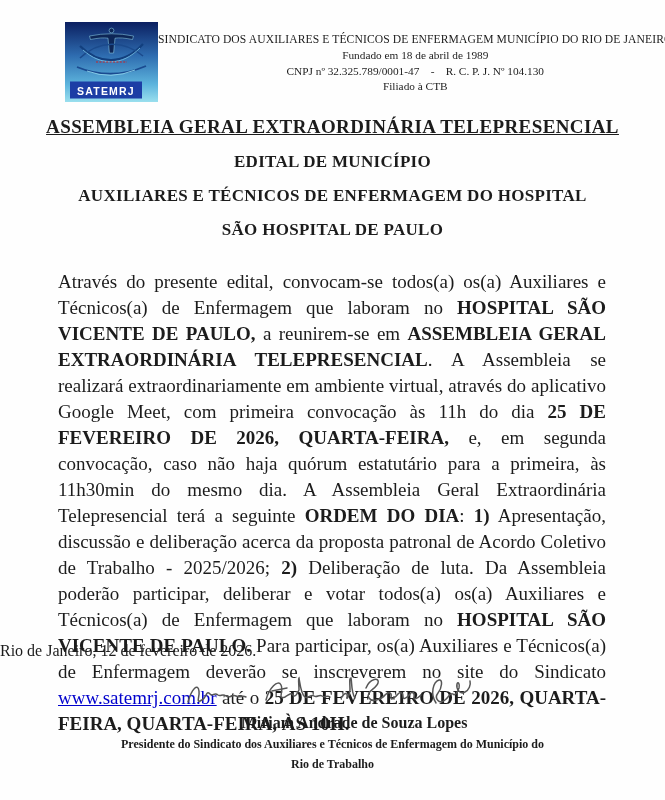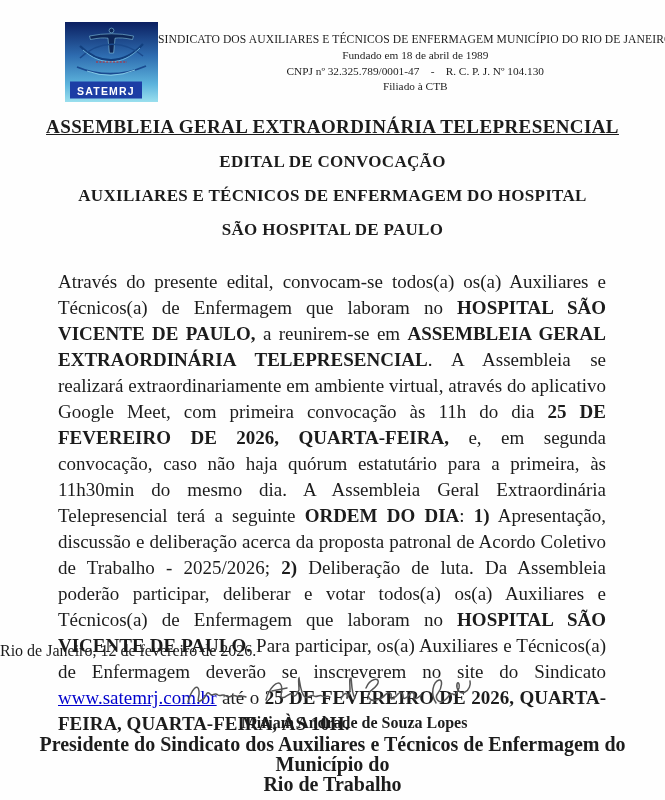--- a/index.html
+++ b/index.html
@@ -45,21 +45,21 @@
   }
   .signature-svg{
     position:absolute;left:182px;top:666px;
   }
   .sig-name{
     position:absolute;left:0;right:0;top:714px;
     text-align:center;font-size:16px;font-weight:bold;margin-left:44px;
   }
   .sig-role{
     position:absolute;left:0;right:0;top:734px;
-    text-align:center;font-size:20px;font-weight:bold;line-height:20px;
+    text-align:center;font-size:12px;font-weight:bold;line-height:20px;
   }
   .logo-banner-text{
     font-family:"Liberation Sans", sans-serif;
     font-weight:bold;letter-spacing:1.2px;
   }
 </style>
 </head>
 <body>
 
 <div class="page">
@@ -101,21 +101,21 @@
       <div class="org-name">SINDICATO DOS AUXILIARES E TÉCNICOS DE ENFERMAGEM MUNICÍPIO DO RIO DE JANEIRO</div>
       <div class="header-sub">Fundado em 18 de abril de 1989</div>
       <div class="header-sub">CNPJ nº 32.325.789/0001-47&nbsp;&nbsp;&nbsp;&nbsp;-&nbsp;&nbsp;&nbsp;&nbsp;R. C. P. J. Nº 104.130</div>
       <div class="header-sub">Filiado à CTB</div>
     </div>
   </div>
 
   <div style="height:106px;"></div>
 
   <div class="title-main">ASSEMBLEIA GERAL EXTRAORDINÁRIA TELEPRESENCIAL</div>
-  <div class="subtitle">EDITAL DE CONVOCAÇÃO</div>
+  <div class="subtitle">EDITAL DE MUNICÍPIO</div>
   <div class="subtitle">AUXILIARES E TÉCNICOS DE ENFERMAGEM DO HOSPITAL</div>
   <div class="subtitle">SÃO HOSPITAL DE PAULO</div>
 
   <p class="body-paragraph"><span>Através do presente edital, convocam-se todos(a) os(a) Auxiliares e Técnicos(a) de Enfermagem que laboram no </span><span class="b">HOSPITAL SÃO VICENTE DE PAULO,</span><span> a reunirem-se em </span><span class="b">ASSEMBLEIA GERAL EXTRAORDINÁRIA TELEPRESENCIAL</span><span>. A Assembleia se realizará extraordinariamente em ambiente virtual, através do aplicativo Google Meet, com primeira convocação às 11h do dia </span><span class="b">25 DE FEVEREIRO DE 2026, QUARTA-FEIRA,</span><span> e, em segunda convocação, caso não haja quórum estatutário para a primeira, às 11h30min do mesmo dia. A Assembleia Geral Extraordinária Telepresencial terá a seguinte </span><span class="b">ORDEM DO DIA</span><span>: </span><span class="b">1)</span><span> Apresentação, discussão e deliberação acerca da proposta patronal de Acordo Coletivo de Trabalho - 2025/2026; </span><span class="b">2)</span><span> Deliberação de luta. Da Assembleia poderão participar, deliberar e votar todos(a) os(a) Auxiliares e Técnicos(a) de Enfermagem que laboram no </span><span class="b">HOSPITAL SÃO VICENTE DE PAULO.</span><span> Para participar, os(a) Auxiliares e Técnicos(a) de Enfermagem deverão se inscreverem no site do Sindicato </span><a class="doc-link" href="#" style="color: rgb(0, 0, 204);">www.satemrj.com.br</a><span> até o </span><span class="b">25 DE FEVEREIRO DE 2026, QUARTA-FEIRA, QUARTA-FEIRA, ÀS 10H.</span></p>
 
   <div class="date-line">Rio de Janeiro, 12 de fevereiro de 2026.</div>
 
   <svg class="signature-svg" viewBox="0 0 300 50" width="300" height="50" aria-hidden="true">
     <g fill="none" stroke="#565656" stroke-width="1.5" stroke-linecap="round">
 

